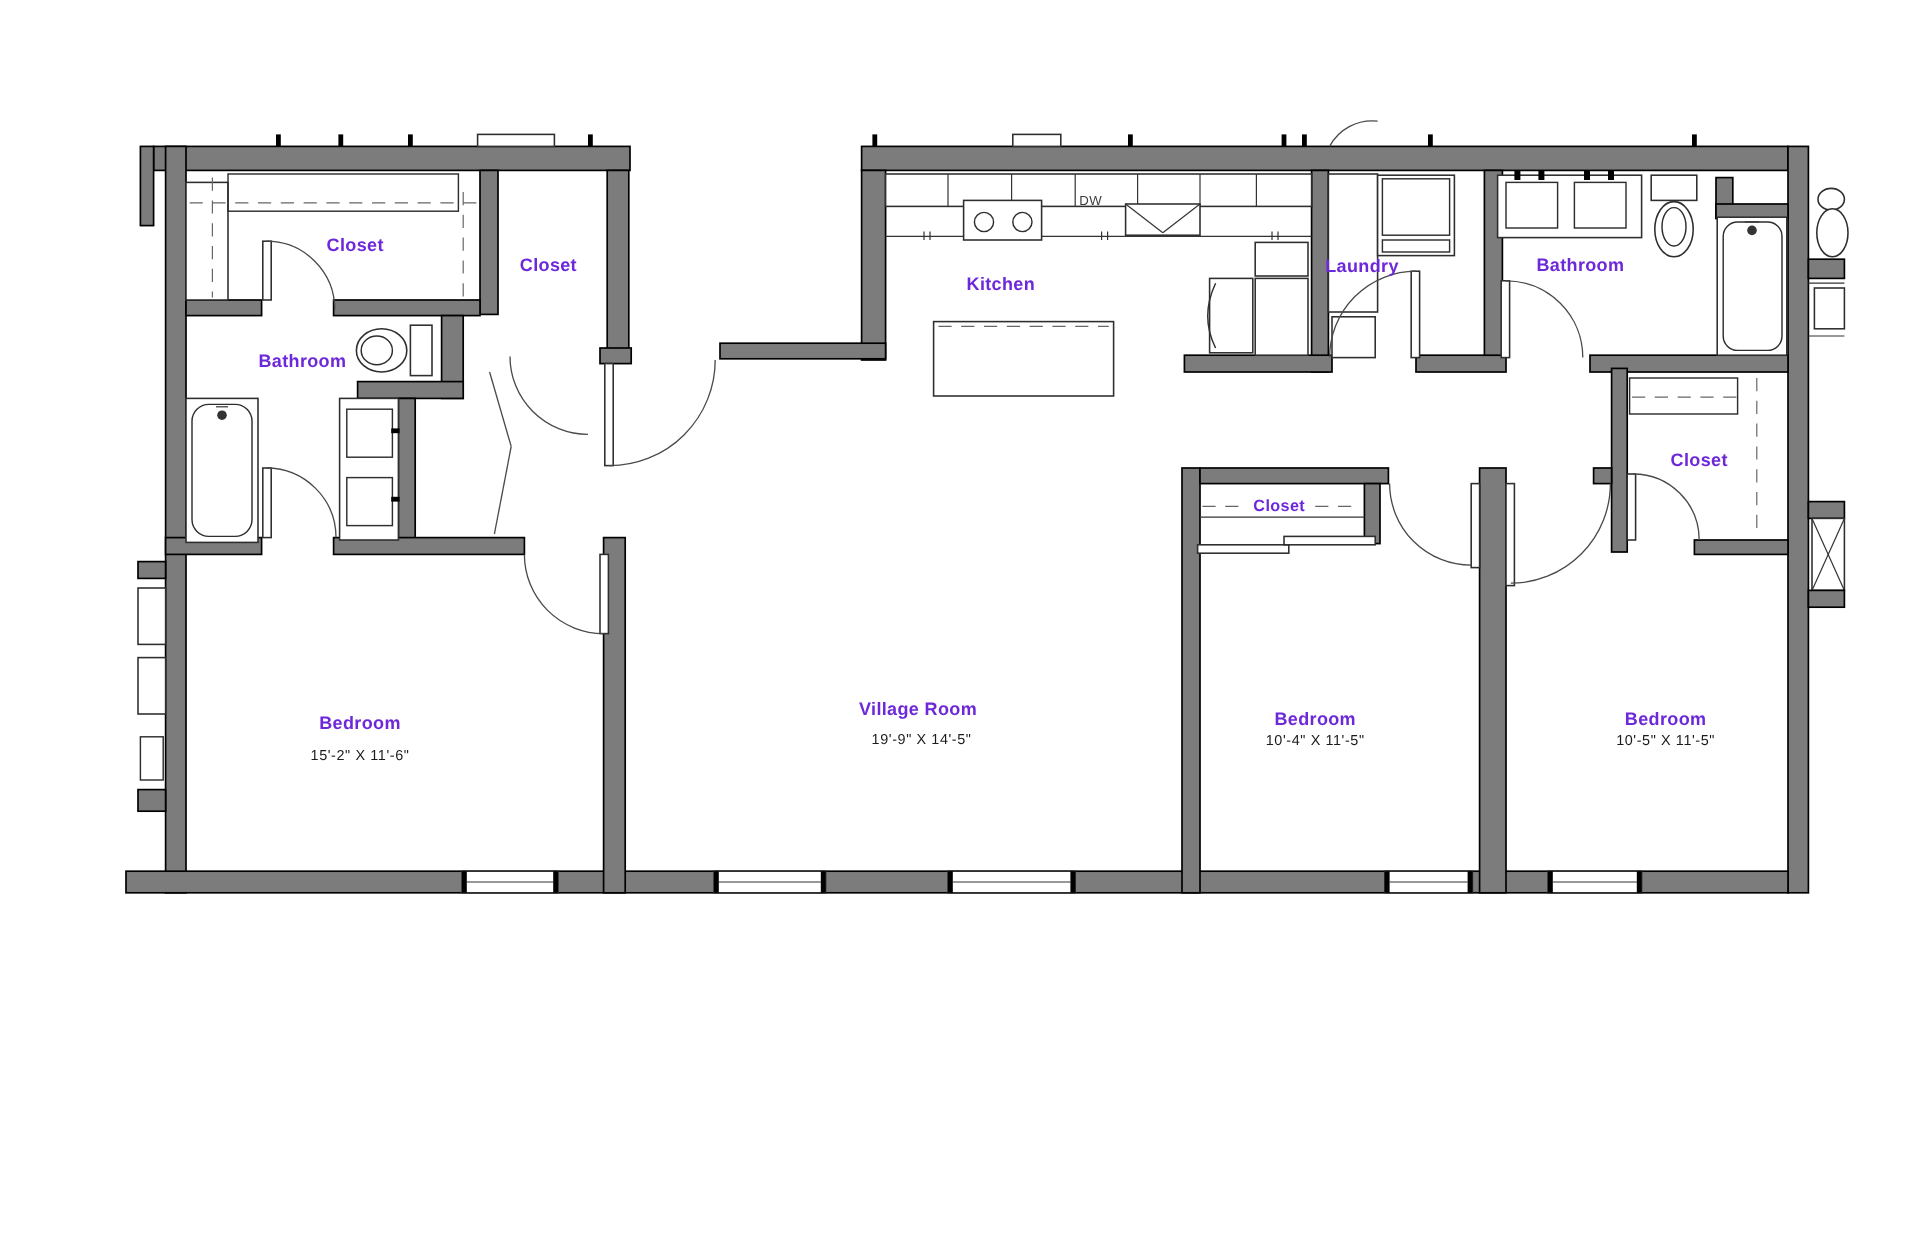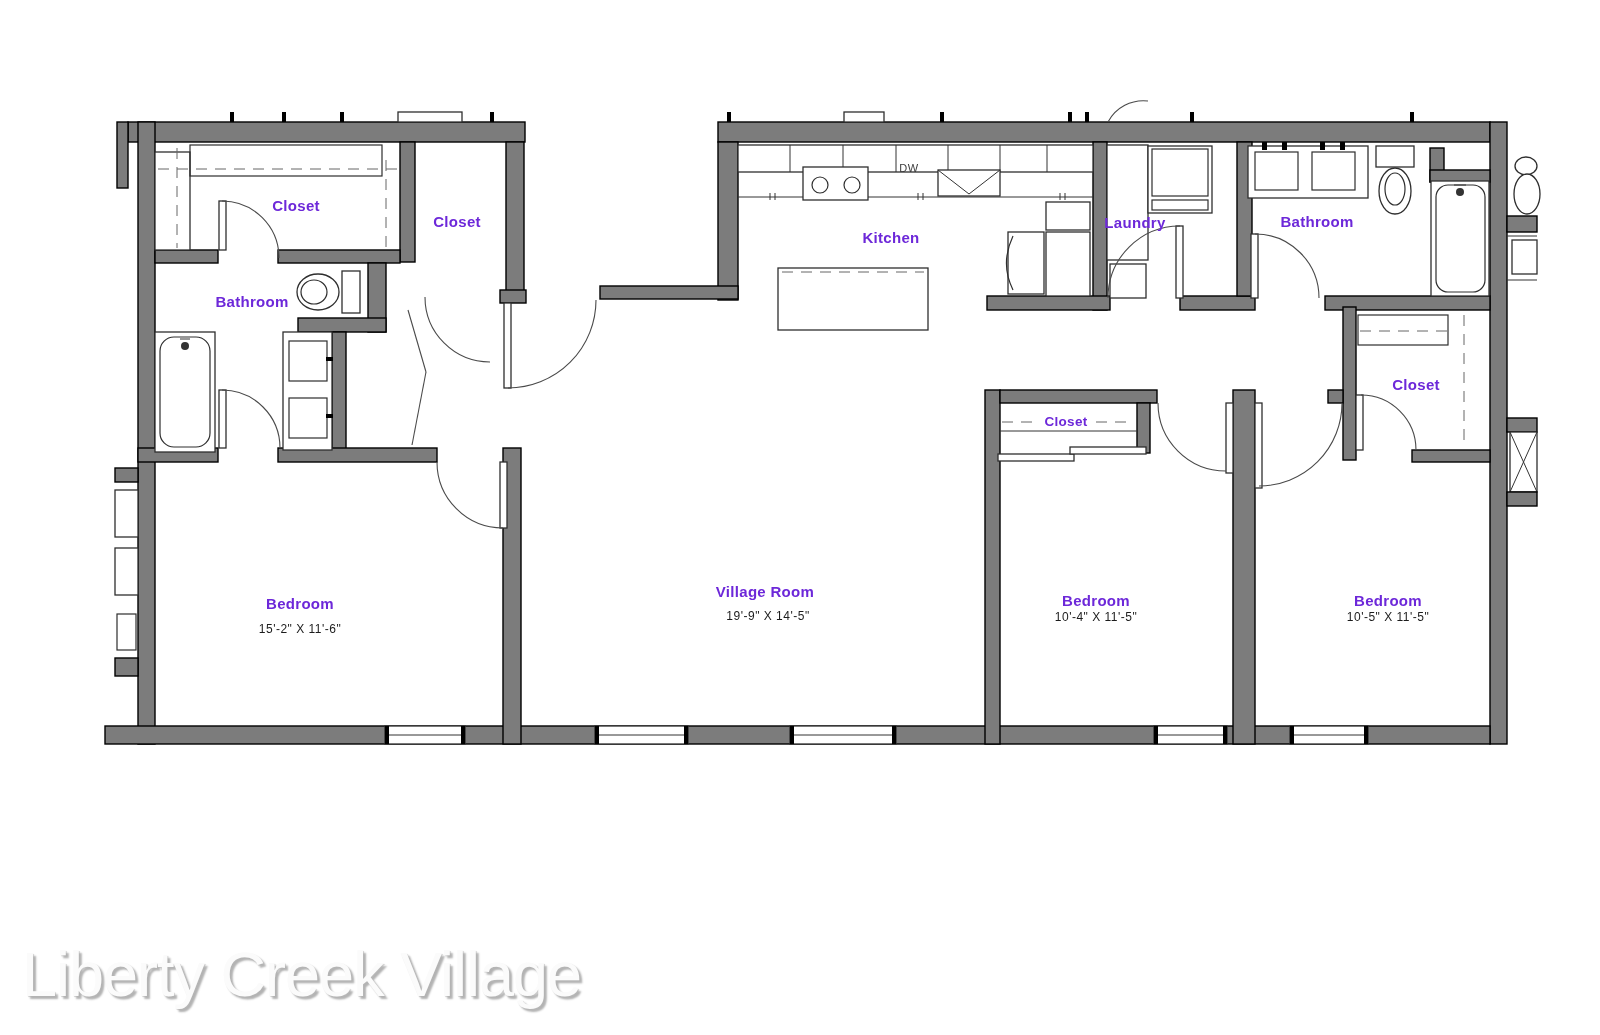--- a/index.html
+++ b/index.html
@@ -282,34 +282,33 @@
     <rect class="fx" x="1510" y="432" width="27" height="60"></rect>
     <line class="thin" x1="1510" y1="432" x2="1537" y2="492"></line>
     <line class="thin" x1="1537" y1="432" x2="1510" y2="492"></line>
     <rect class="wall" x="1507" y="492" width="30" height="14"></rect>
   </g>
 </svg>
 
   <div class="lbl" style="left:296px;top:205px">Closet</div>
   <div class="lbl" style="left:457px;top:221px">Closet</div>
   <div class="lbl" style="left:252px;top:301px">Bathroom</div>
-  <div class="lbl" style="left:891px;top:237px">Kitchen</div>
+  <div class="lbl" style="left:834px;top:237px">Kitchen</div>
   <div class="lbl" style="left:1135px;top:222px">Laundry</div>
   <div class="lbl" style="left:1317px;top:221px">Bathroom</div>
   <div class="lbl lbl-sm" style="left:1066px;top:421px">Closet</div>
   <div class="lbl" style="left:1416px;top:384px">Closet</div>
 
   <div class="lbl" style="left:300px;top:603px">Bedroom</div>
   <div class="dims" style="left:300px;top:629px">15'-2" X 11'-6"</div>
 
   <div class="lbl" style="left:765px;top:591px">Village Room</div>
   <div class="dims" style="left:768px;top:616px">19'-9" X 14'-5"</div>
 
   <div class="lbl" style="left:1096px;top:600px">Bedroom</div>
   <div class="dims" style="left:1096px;top:617px">10'-4" X 11'-5"</div>
 
   <div class="lbl" style="left:1388px;top:600px">Bedroom</div>
   <div class="dims" style="left:1388px;top:617px">10'-5" X 11'-5"</div>
 
   <div class="dw" style="left:909px;top:168px">DW</div>
 
-  <div class="watermark">Liberty Creek Village</div>
 </div>
 
 </body></html>

